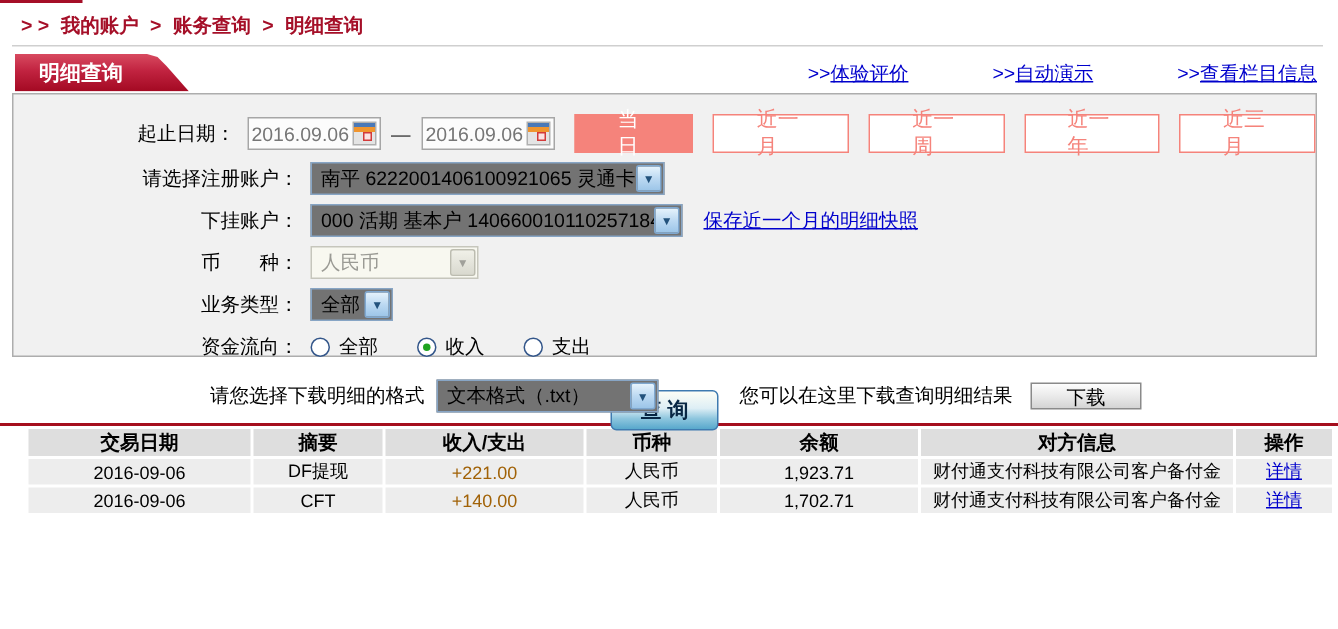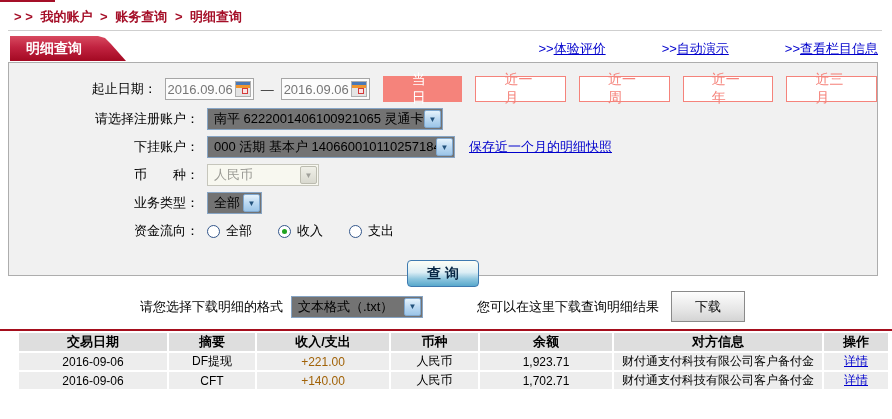--- a/index.html
+++ b/index.html
@@ -14,62 +14,62 @@
 
   .tabrow { position:relative; margin:4px 14px 0 10px; height:26px; }
   .tab { position:absolute; left:0; bottom:0; width:116px; height:25px;
     background:linear-gradient(180deg,#d84a60 0%,#c12340 45%,#a30922 100%);
     clip-path:polygon(0 0,88px 0,95px 2px,101px 8px,116px 25px,0 25px);
     color:#fff; font-weight:bold; font-size:14px; line-height:25px; padding-left:16px; }
   .links { position:absolute; right:0; top:5px; display:flex; gap:56px; white-space:nowrap; }
   .hlink { color:#0000cc; font-size:13px; cursor:pointer; }
   .hlink .lbl { text-decoration:underline; }
 
-  .panel { margin:1px 14px 0 8px; height:214px; background:#f1f1f1; border:1px solid #adadad; padding-top:13px; }
+  .panel { margin:1px 14px 0 8px; height:176px; background:#f1f1f1; border:1px solid #adadad; padding-top:13px; }
   .frow { display:flex; align-items:center; min-height:22px; margin-bottom:6px; }
   .flabel { width:190px; text-align:right; margin-right:8px; white-space:nowrap; }
 
   .datebox { width:114px; height:22px; border:1px solid #a6a6a6; background:#fcfcfc; display:flex; align-items:center; }
   .datebox .dval { flex:1; text-align:center; color:#767676; font-size:13px; }
   .cal { width:16px; height:16px; margin-right:2px; position:relative; border:1px solid #b0b0b0;
     background:linear-gradient(180deg,#4a79b8 0,#4a79b8 3px,#f0952e 3px,#f0952e 6px,#e4e4e4 6px); cursor:pointer; }
   .cal::after { content:''; position:absolute; right:2px; bottom:2px; width:4px; height:4px; border:1px solid #d33a3a; background:#fbe3e3; }
   .dash { margin:0 7px; color:#333; }
 
   .qbtn { height:26px; min-width:42px; padding:0 28px; margin-left:13px; display:inline-flex; align-items:center; justify-content:center;
     border:1px solid #f5837b; color:#f5837b; background:#fff; font-size:14px; cursor:pointer; }
   .qbtn.active { background:#f5837b; color:#fff; }
   .qbtn:first-of-type { margin-left:10px; }
 
   .sel { display:inline-flex; align-items:center; height:22px; background:#737373; border:1px solid #87a5c5; cursor:pointer; }
   .sel .val { padding:0 6px; white-space:nowrap; font-size:13px; overflow:hidden; }
   .sel .arw { margin-left:auto; width:17px; height:18px; margin-right:1px; border:1px solid #7fa8d0; border-radius:2px;
     background:linear-gradient(180deg,#e6f3fc,#bcd9f2 50%,#9cc5e8); color:#23527c; font-size:8px;
     display:flex; align-items:center; justify-content:center; flex:none; }
-  .w-register { width:236px; } .w-sub { width:248px; } .w-cur { width:112px; } .w-biz { width:55px; } .w-fmt { width:132px; }
+  .w-register { width:236px; } .w-sub { width:248px; } .w-cur { width:112px; } .w-biz { width:55px; } .w-fmt { width:148px; }
   .sel.disabled { background:#f8f8f0; border-color:#c6c6bc; cursor:default; }
   .sel.disabled .val { color:#9a9a94; }
   .sel.disabled .arw { background:linear-gradient(180deg,#f0f0e8,#d9d9cf); border-color:#bcbcb0; color:#a0a09a; }
 
   .snaplink { margin-left:14px; color:#0000cc; text-decoration:underline; cursor:pointer; }
 
   .radio-item { display:inline-flex; align-items:center; margin-right:26px; cursor:pointer; }
   .radio { width:13px; height:13px; border-radius:50%; border:1px solid #33568a; background:#fff;
     display:inline-flex; align-items:center; justify-content:center; margin-right:6px; }
   .radio.checked::after { content:''; width:5px; height:5px; border-radius:50%; background:#1fa31f; }
 
   .btnrow { text-align:center; margin-top:18px; }
   .query-btn { width:72px; height:27px; border:1px solid #3e7ab0; border-radius:4px; font-weight:bold; font-size:14px; color:#082744;
     background:linear-gradient(180deg,#fdfef6 0%,#ddeef5 45%,#8ec6de 72%,#58a8cc 100%); cursor:pointer;
     font-family:"Liberation Sans","DejaVu Sans",sans-serif; }
 
   .dlrow { display:flex; align-items:center; margin-top:15px; padding-left:140px; white-space:nowrap; }
   .dlrow .fmt-label { margin-right:8px; }
   .dlrow .hint { margin-left:54px; margin-right:12px; }
-  .dl-btn { width:74px; height:31px; border:1px solid #8a8a8a; background:linear-gradient(180deg,#fdfdfd,#e6e6e6 60%,#d4d4d4);
+  .dl-btn { width:74px; height:18px; border:1px solid #8a8a8a; background:linear-gradient(180deg,#fdfdfd,#e6e6e6 60%,#d4d4d4);
     font-size:13px; cursor:pointer; font-family:Liberation Sans, sans-serif; }
 
   .red-divider { margin-top:7px; height:2px; background:#a50e1d; }
 
   table.grid { margin-left:17px; border-collapse:separate; border-spacing:2px; table-layout:fixed; width:873px; }
   table.grid td,table.grid th { height:17px; text-align:center; overflow:hidden; white-space:nowrap; }
   table.grid th { background:#dedede; font-size:13px; font-weight:bold; }
   table.grid td { background:#ededed; font-size:12px; }
   td.amount { color:#a16207; }
   td.op a { color:#0000cc; text-decoration:underline; cursor:pointer; }

